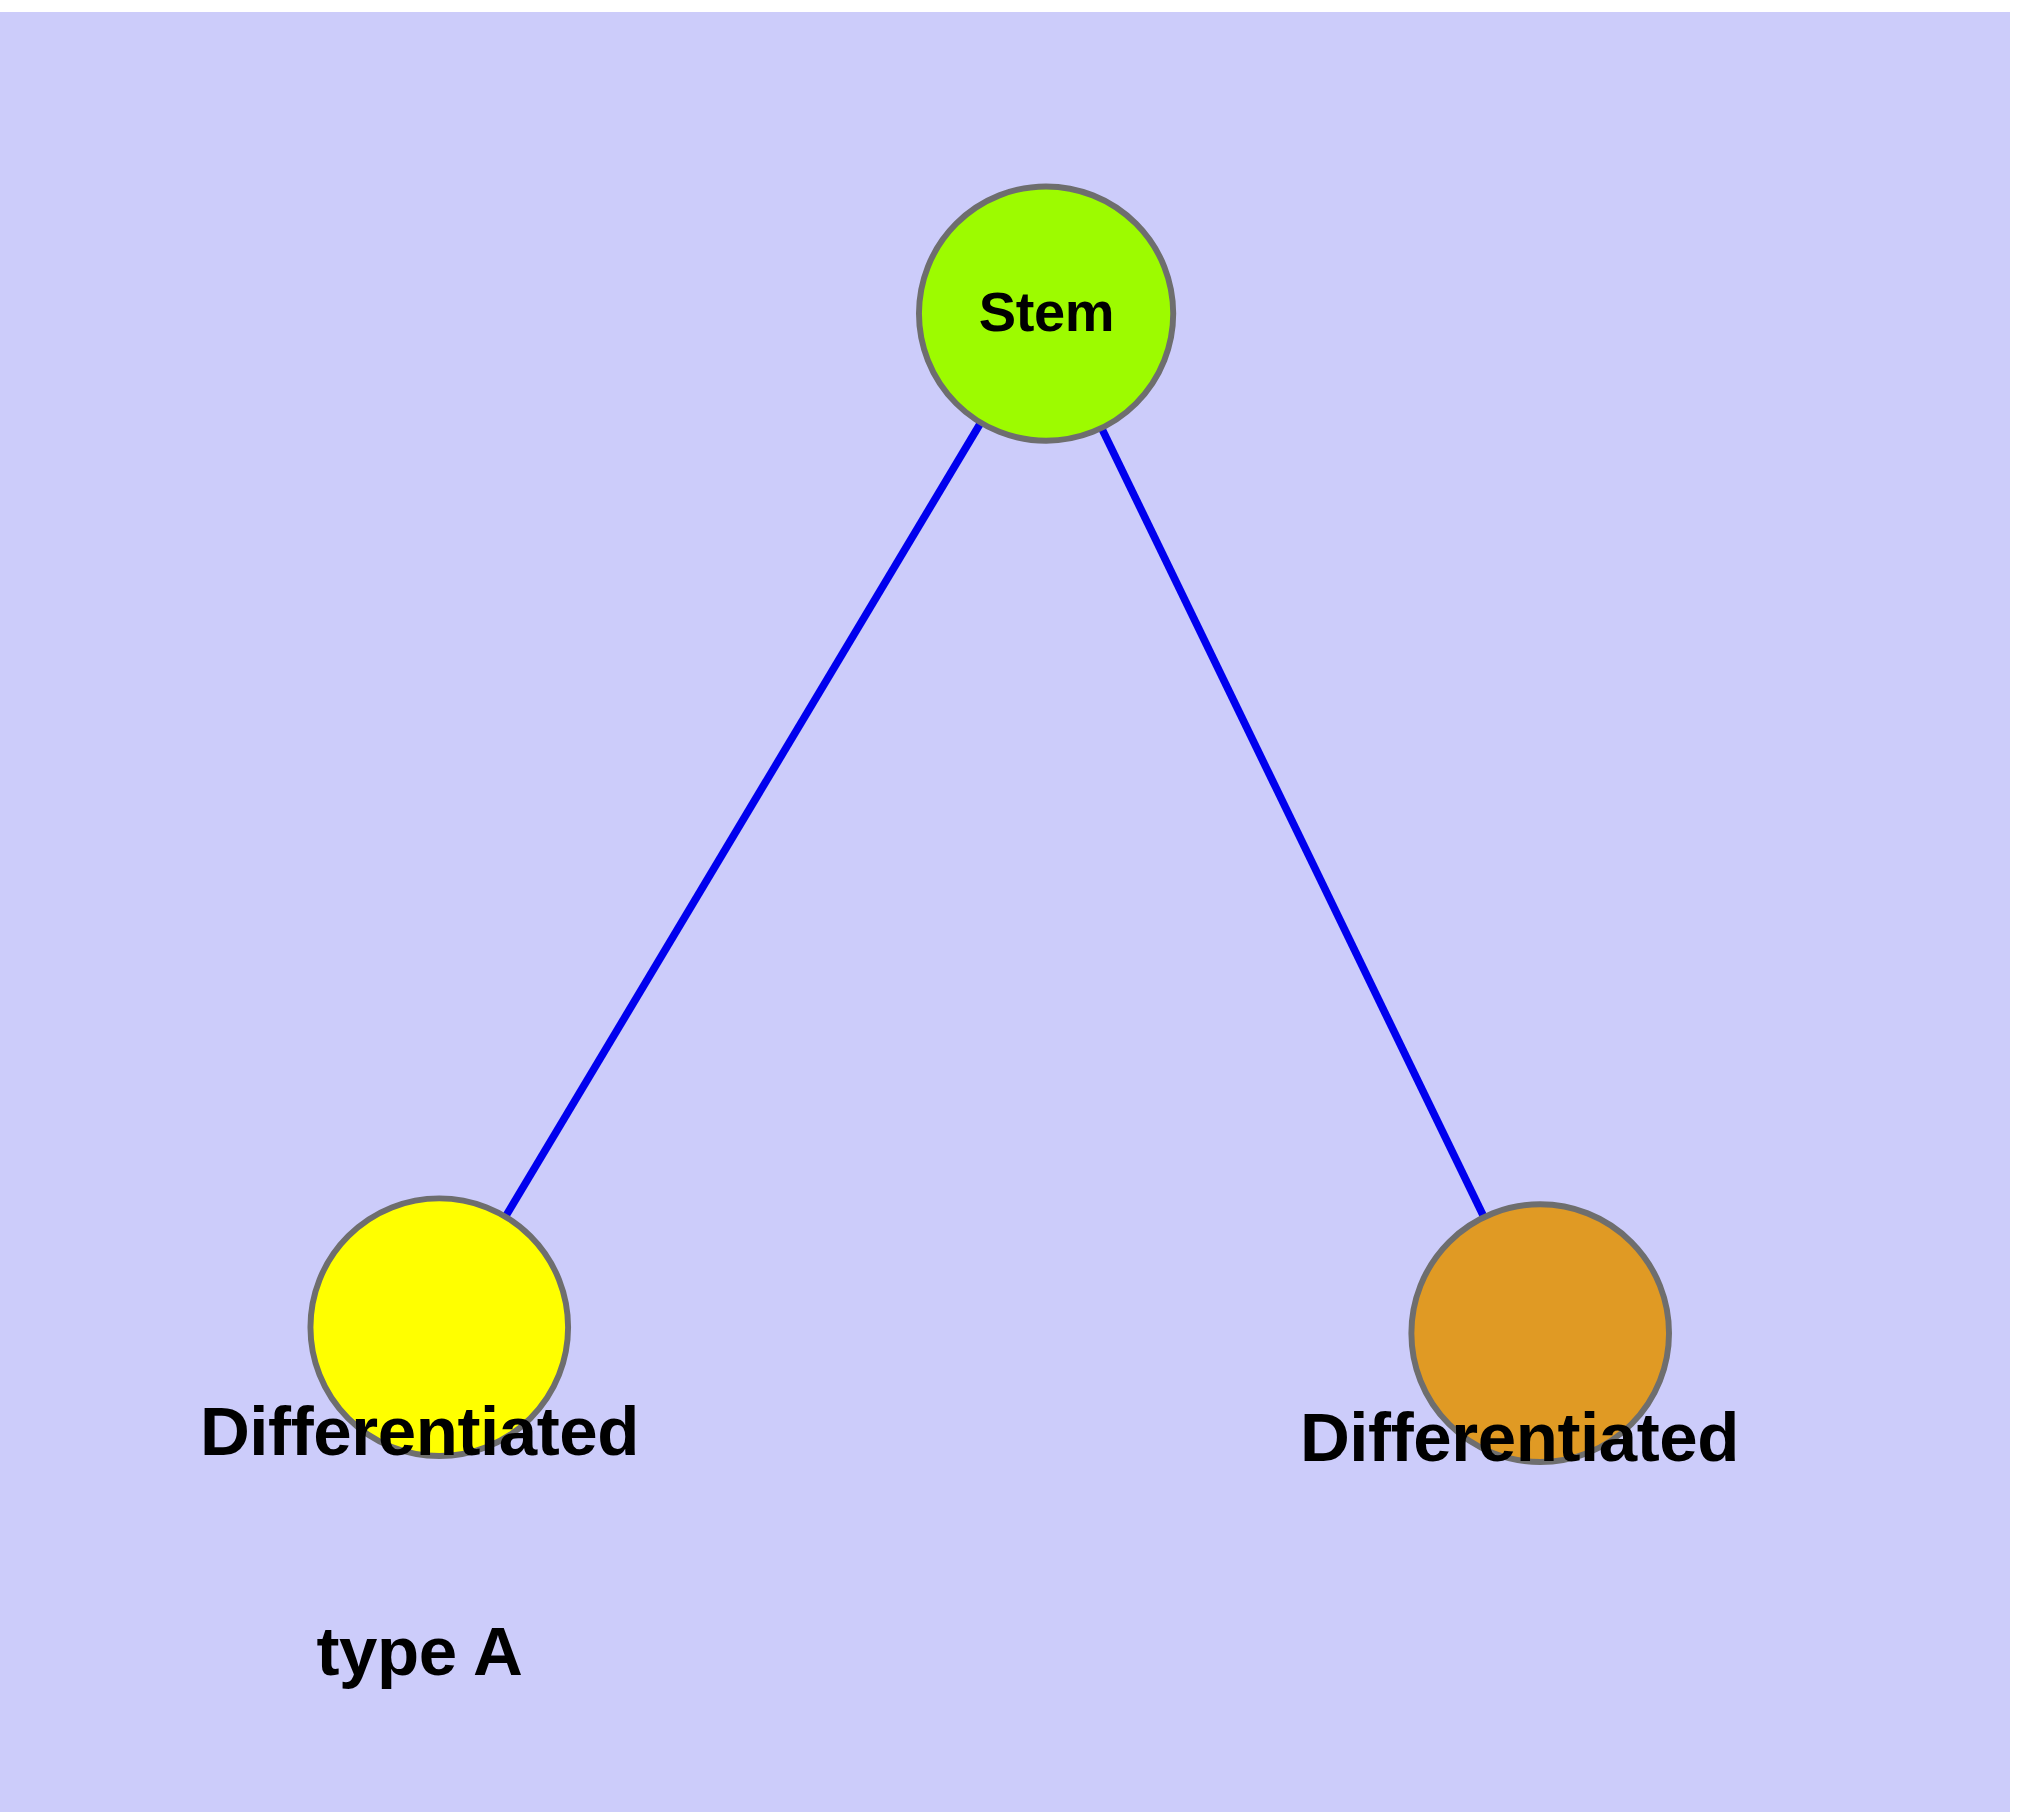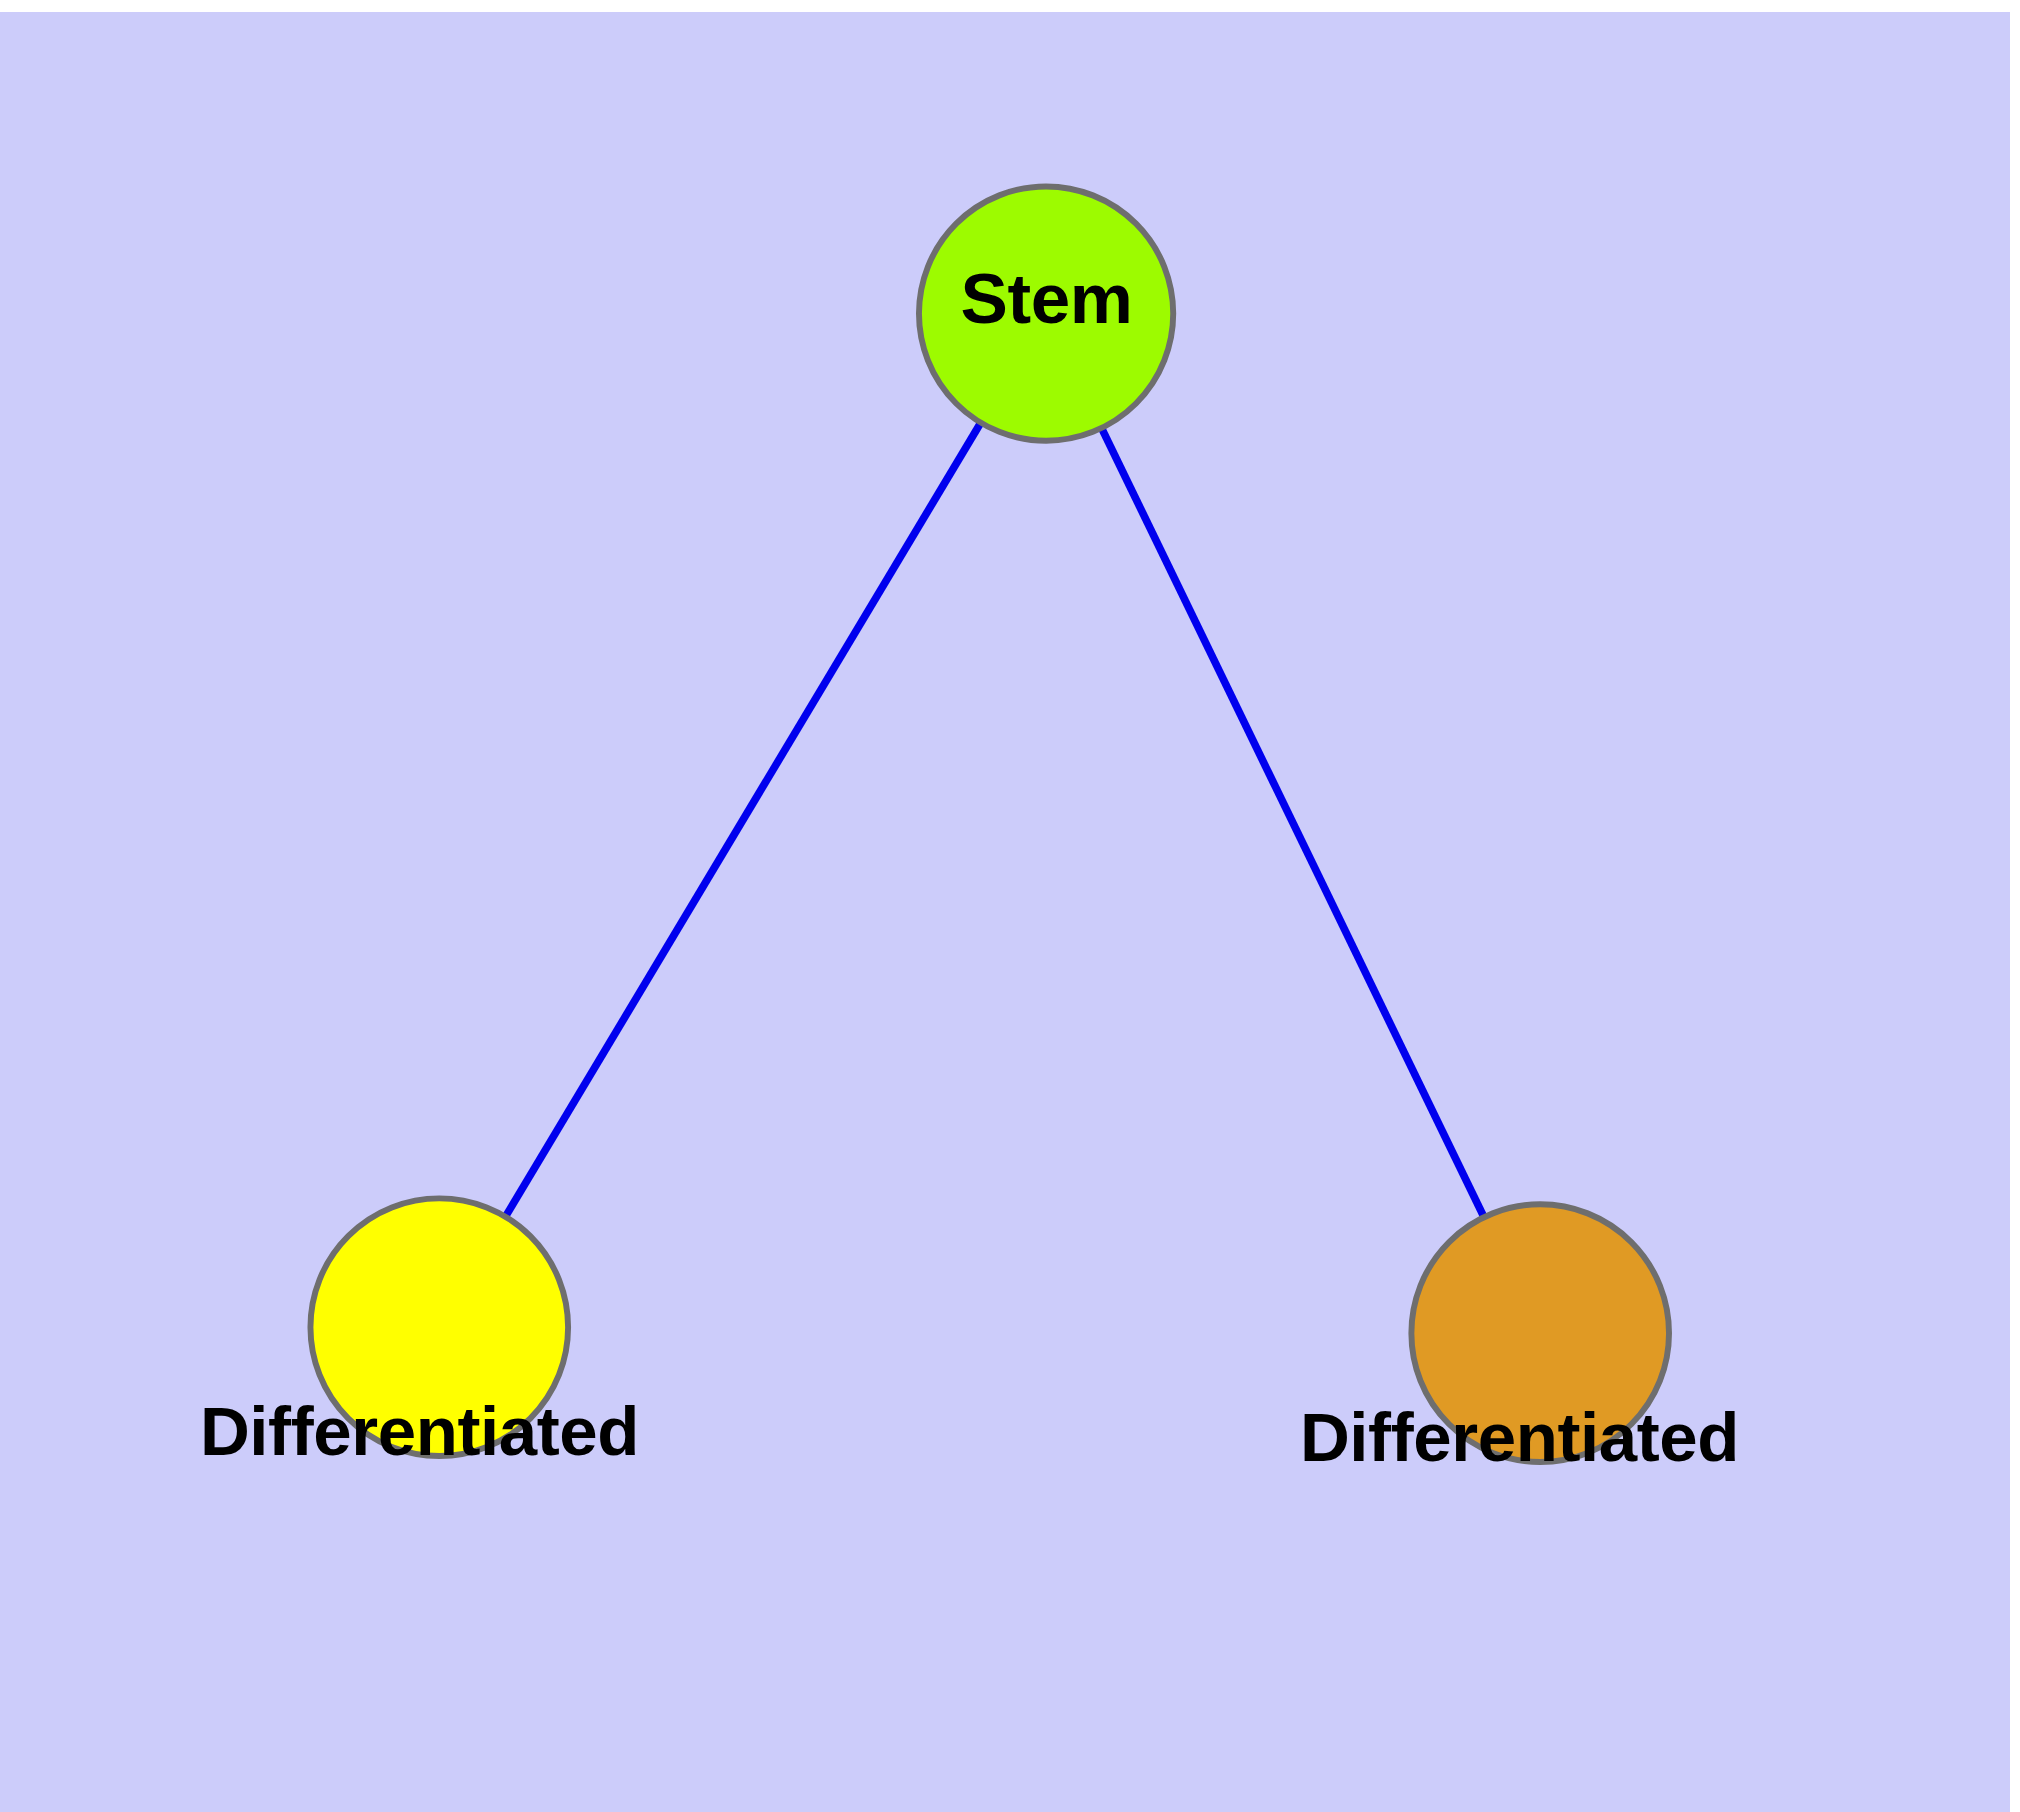--- a/index.html
+++ b/index.html
@@ -68,24 +68,25 @@
       <line class="edge-line" x1="1234" y1="370" x2="1817" y2="1573"></line>
     </g>
 
     <g>
       <circle class="node-circle" cx="1234" cy="370" r="150" fill="#9dfb00"></circle>
       <circle class="node-circle" cx="518" cy="1566" r="152" fill="#ffff00"></circle>
       <circle class="node-circle" cx="1817" cy="1573" r="152" fill="#e09a24"></circle>
     </g>
   </svg>
 
-  <div class="node-label" style="left: 792px; top: 261px; width: 509px; font-size: 71px;">Stem</div>
+  <div class="node-label" style="left: 792px; top: 282px; width: 509px; font-size: 56px;">Stem</div>
 
   <div class="node-label" style="left: 165px; top: 1249px; width: 509px; font-size: 69px;">
     <div>Differentiated</div>
+    <div>type A</div>
   </div>
 
   <div class="node-label" style="left: 1265px; top: 1255px; width: 509px; font-size: 69px;">
     <div>Differentiated</div>
   </div>
 
 </div>
 
 
 </body></html>

